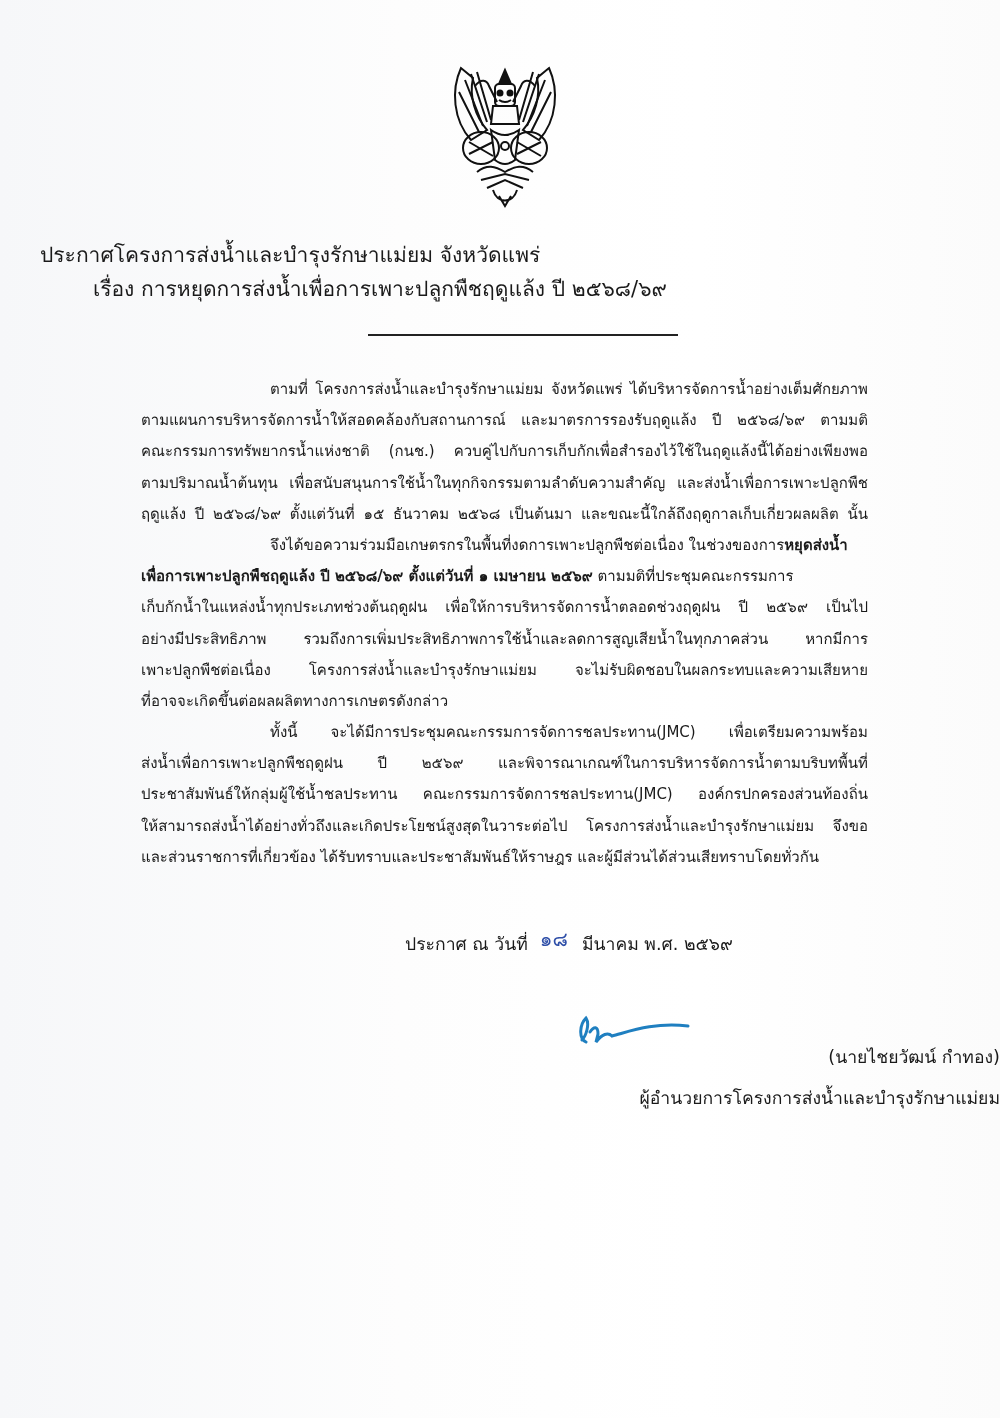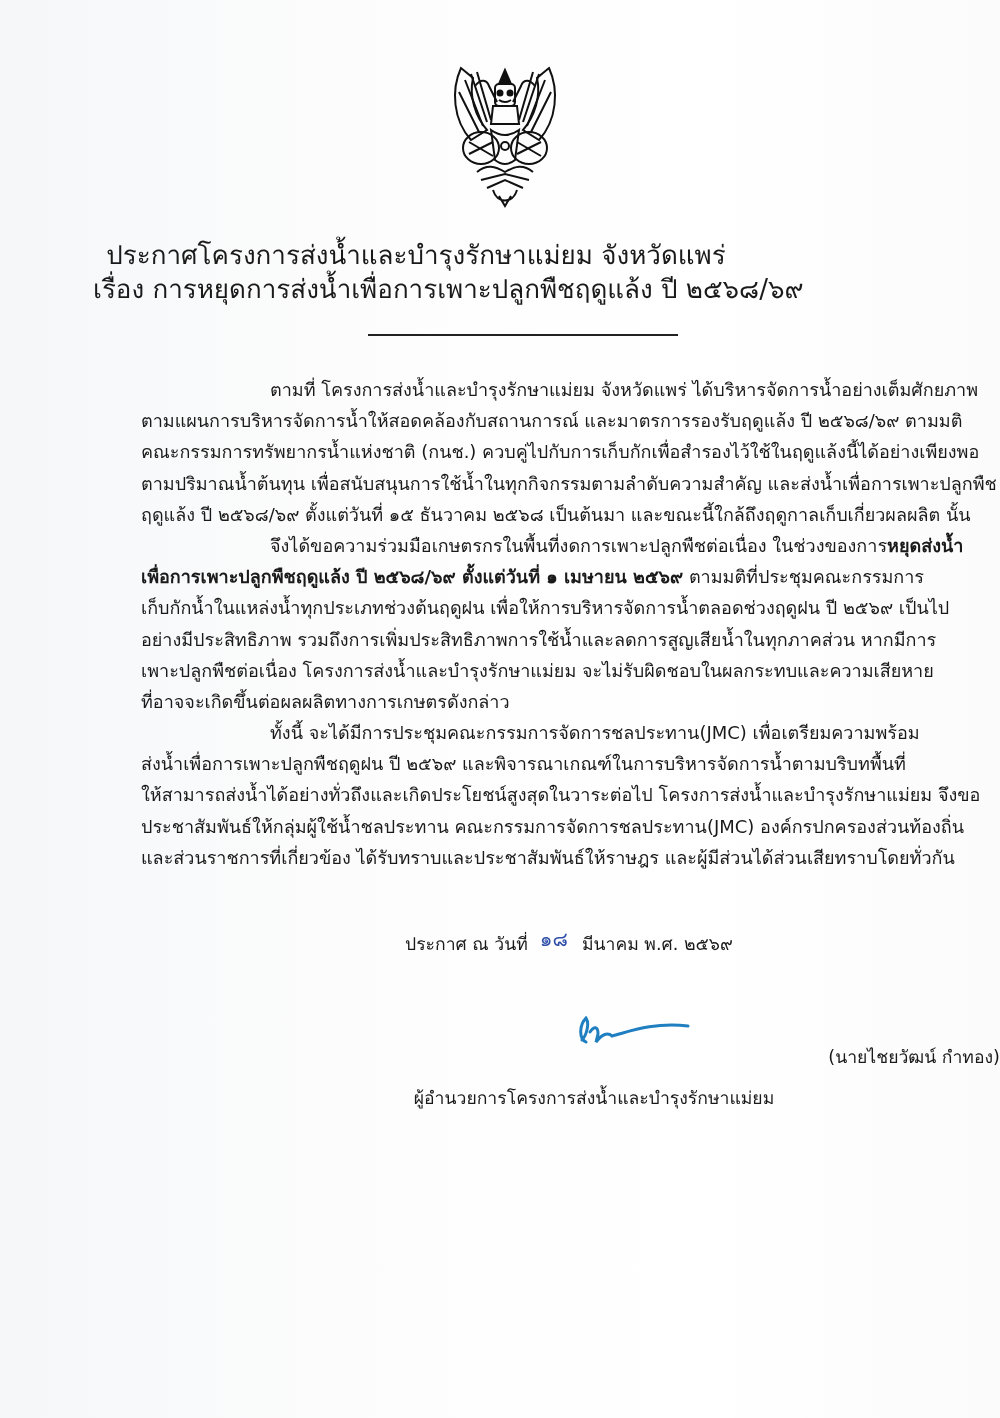--- a/index.html
+++ b/index.html
@@ -12,51 +12,51 @@
     overflow: hidden;
   }
   .page {
     position: absolute; left: 0; top: 0; width: 1000px; height: 1418px;
     background: linear-gradient(90deg, #f6f7f9 0%, #fdfdfd 40%, #ffffff 70%, #fbfbfb 100%);
   }
   .emblem {
     position: absolute; left: 447px; top: 60px; width: 116px; height: 150px;
   }
   .title-block {
-    position: absolute; left: 0; top: 238px; width: 792px; text-align: center;
-    font-size: 26px; line-height: 34px;
+    position: absolute; left: 0; top: 238px; width: 792px; 
+    font-size: 21px; line-height: 34px;
   }
   .title-block div { white-space: nowrap; }
   .title-block .l1 { padding-left: 40px; }
   .title-block .l2 { padding-left: 93px; }
   .divider {
     position: absolute; left: 368px; top: 334px; width: 310px; height: 2px; background: #222;
   }
   .body {
     position: absolute; left: 141px; top: 374px; width: 727px;
-    font-size: 18px; line-height: 31.2px;
+    font-size: 15px; line-height: 31.2px;
   }
   .line { white-space: nowrap; text-align: justify; text-align-last: justify; height: 31.2px; }
   .line.last { text-align-last: left; }
   .indent { padding-left: 129px; }
   .b { font-weight: bold; }
   .date-line {
     position: absolute; left: 405px; top: 927px; font-size: 17.6px; white-space: nowrap;
   }
   .date-line .hand {
     color: #2f4fa8; font-family: "DejaVu Serif", serif; font-size: 20px;
     display: inline-block; margin: 0 14px 1px 12px; position: relative; top: -4px;
   }
   .signature { position: absolute; left: 572px; top: 1008px; width: 120px; height: 40px; }
   .sig-name {
     position: absolute; left: 0; top: 1043px; width: 1000px; text-align: right;
     font-size: 17.6px; padding-left: 186px; box-sizing: border-box; white-space: nowrap;
   }
   .sig-title {
-    position: absolute; left: 0; top: 1084px; width: 1000px; text-align: center;
+    position: absolute; left: 0; top: 1084px; width: 1000px; text-align: right;
     font-size: 17.6px; padding-left: 188px; box-sizing: border-box; white-space: nowrap;
   }
 </style>
 </head>
 <body>
 
 <div class="page">
 
   <svg class="emblem" viewBox="0 0 116 150">
     <g fill="none" stroke="#111" stroke-width="2">
@@ -99,22 +99,22 @@
 
     <div class="line indent last"><span>จึงได้ขอความร่วมมือเกษตรกรในพื้นที่งดการเพาะปลูกพืชต่อเนื่อง ในช่วงของการ</span><span class="b">หยุดส่งน้ำ</span></div>
     <div class="line last"><span class="b">เพื่อการเพาะปลูกพืชฤดูแล้ง ปี ๒๕๖๘/๖๙ ตั้งแต่วันที่ ๑ เมษายน ๒๕๖๙</span><span> ตามมติที่ประชุมคณะกรรมการ</span></div>
     <div class="line">เก็บกักน้ำในแหล่งน้ำทุกประเภทช่วงต้นฤดูฝน เพื่อให้การบริหารจัดการน้ำตลอดช่วงฤดูฝน ปี ๒๕๖๙ เป็นไป</div>
     <div class="line">อย่างมีประสิทธิภาพ รวมถึงการเพิ่มประสิทธิภาพการใช้น้ำและลดการสูญเสียน้ำในทุกภาคส่วน หากมีการ</div>
     <div class="line">เพาะปลูกพืชต่อเนื่อง โครงการส่งน้ำและบำรุงรักษาแม่ยม จะไม่รับผิดชอบในผลกระทบและความเสียหาย</div>
     <div class="line last">ที่อาจจะเกิดขึ้นต่อผลผลิตทางการเกษตรดังกล่าว</div>
 
     <div class="line indent">ทั้งนี้ จะได้มีการประชุมคณะกรรมการจัดการชลประทาน(JMC) เพื่อเตรียมความพร้อม</div>
     <div class="line">ส่งน้ำเพื่อการเพาะปลูกพืชฤดูฝน ปี ๒๕๖๙ และพิจารณาเกณฑ์ในการบริหารจัดการน้ำตามบริบทพื้นที่</div>
+    <div class="line">ประชาสัมพันธ์ให้กลุ่มผู้ใช้น้ำชลประทาน คณะกรรมการจัดการชลประทาน(JMC) องค์กรปกครองส่วนท้องถิ่น</div>
     <div class="line">ให้สามารถส่งน้ำได้อย่างทั่วถึงและเกิดประโยชน์สูงสุดในวาระต่อไป โครงการส่งน้ำและบำรุงรักษาแม่ยม จึงขอ</div>
-    <div class="line">ประชาสัมพันธ์ให้กลุ่มผู้ใช้น้ำชลประทาน คณะกรรมการจัดการชลประทาน(JMC) องค์กรปกครองส่วนท้องถิ่น</div>
     <div class="line last">และส่วนราชการที่เกี่ยวข้อง ได้รับทราบและประชาสัมพันธ์ให้ราษฎร และผู้มีส่วนได้ส่วนเสียทราบโดยทั่วกัน</div>
   </div>
 
   <div class="date-line">
     <span>ประกาศ ณ วันที่</span><span class="hand">๑๘</span><span>มีนาคม พ.ศ. ๒๕๖๙</span>
   </div>
 
   <svg class="signature" viewBox="0 0 120 40">
     <path d="M14 34 C6 30 8 16 14 10 C18 16 14 28 10 32 M18 24 C22 18 26 18 26 26 L24 34 C30 26 36 24 40 28 C56 24 80 14 116 18" fill="none" stroke="#1f7fc0" stroke-width="3" stroke-linecap="round"></path>
   </svg>

